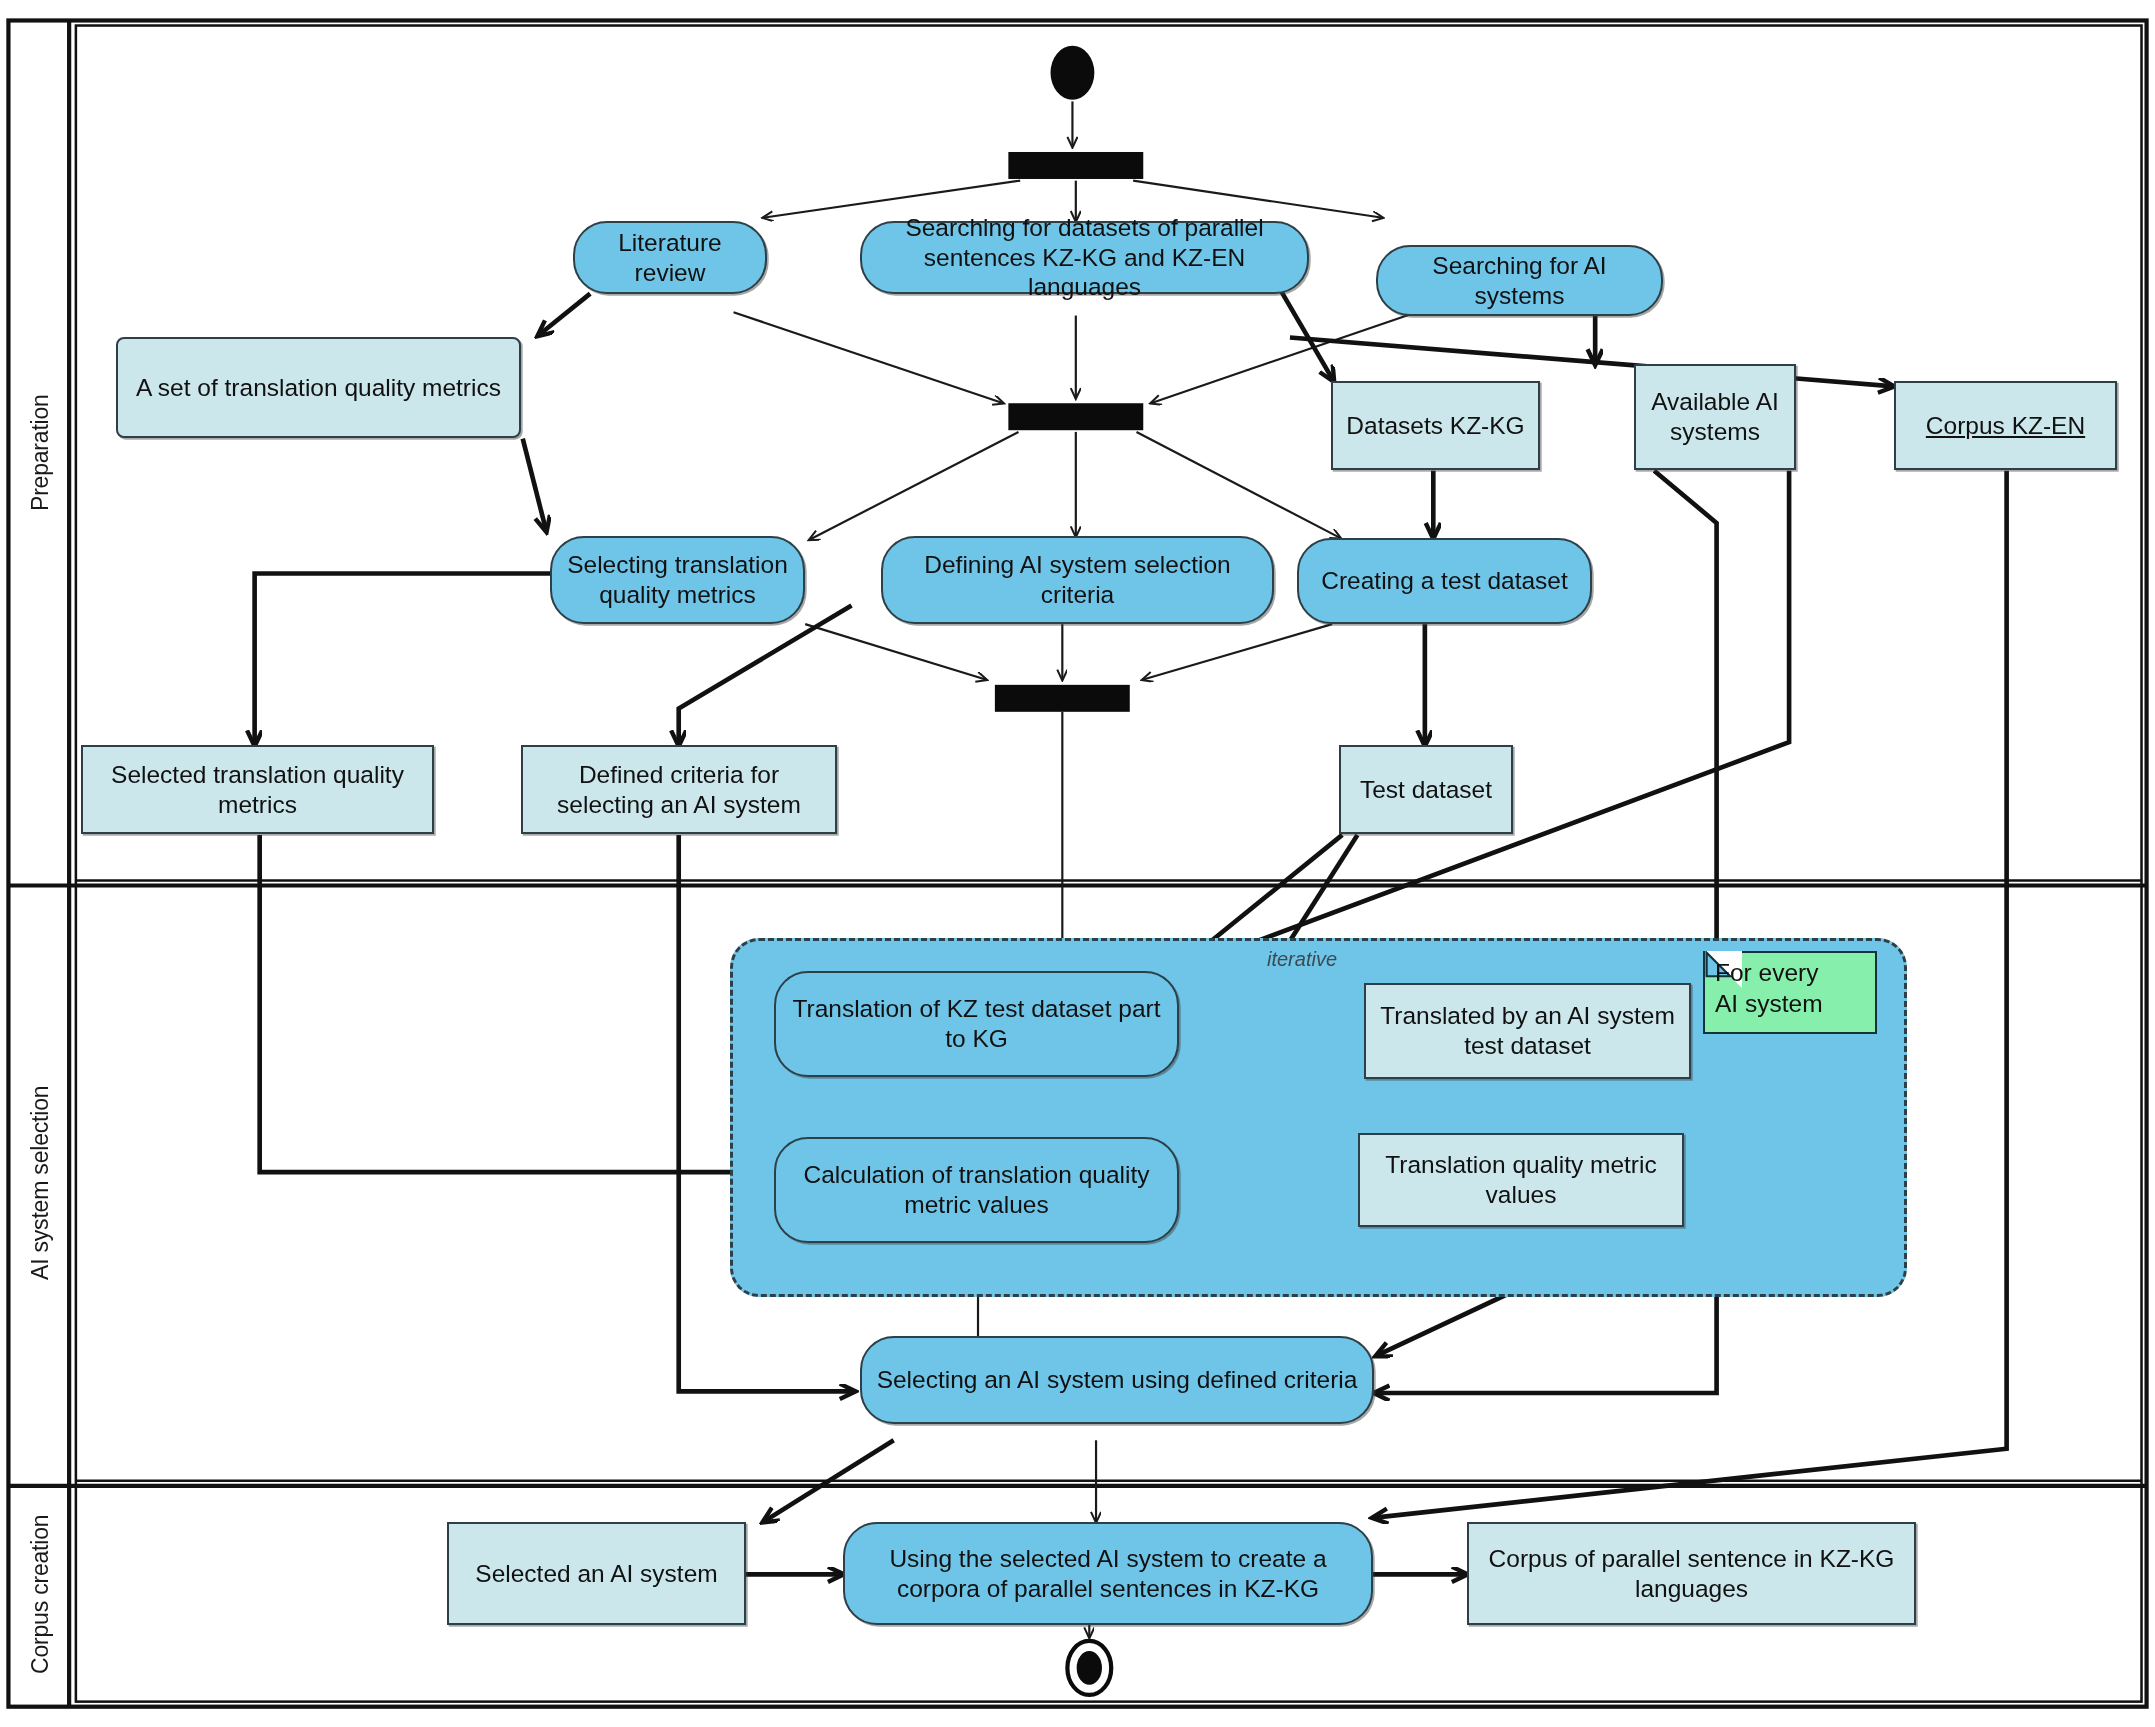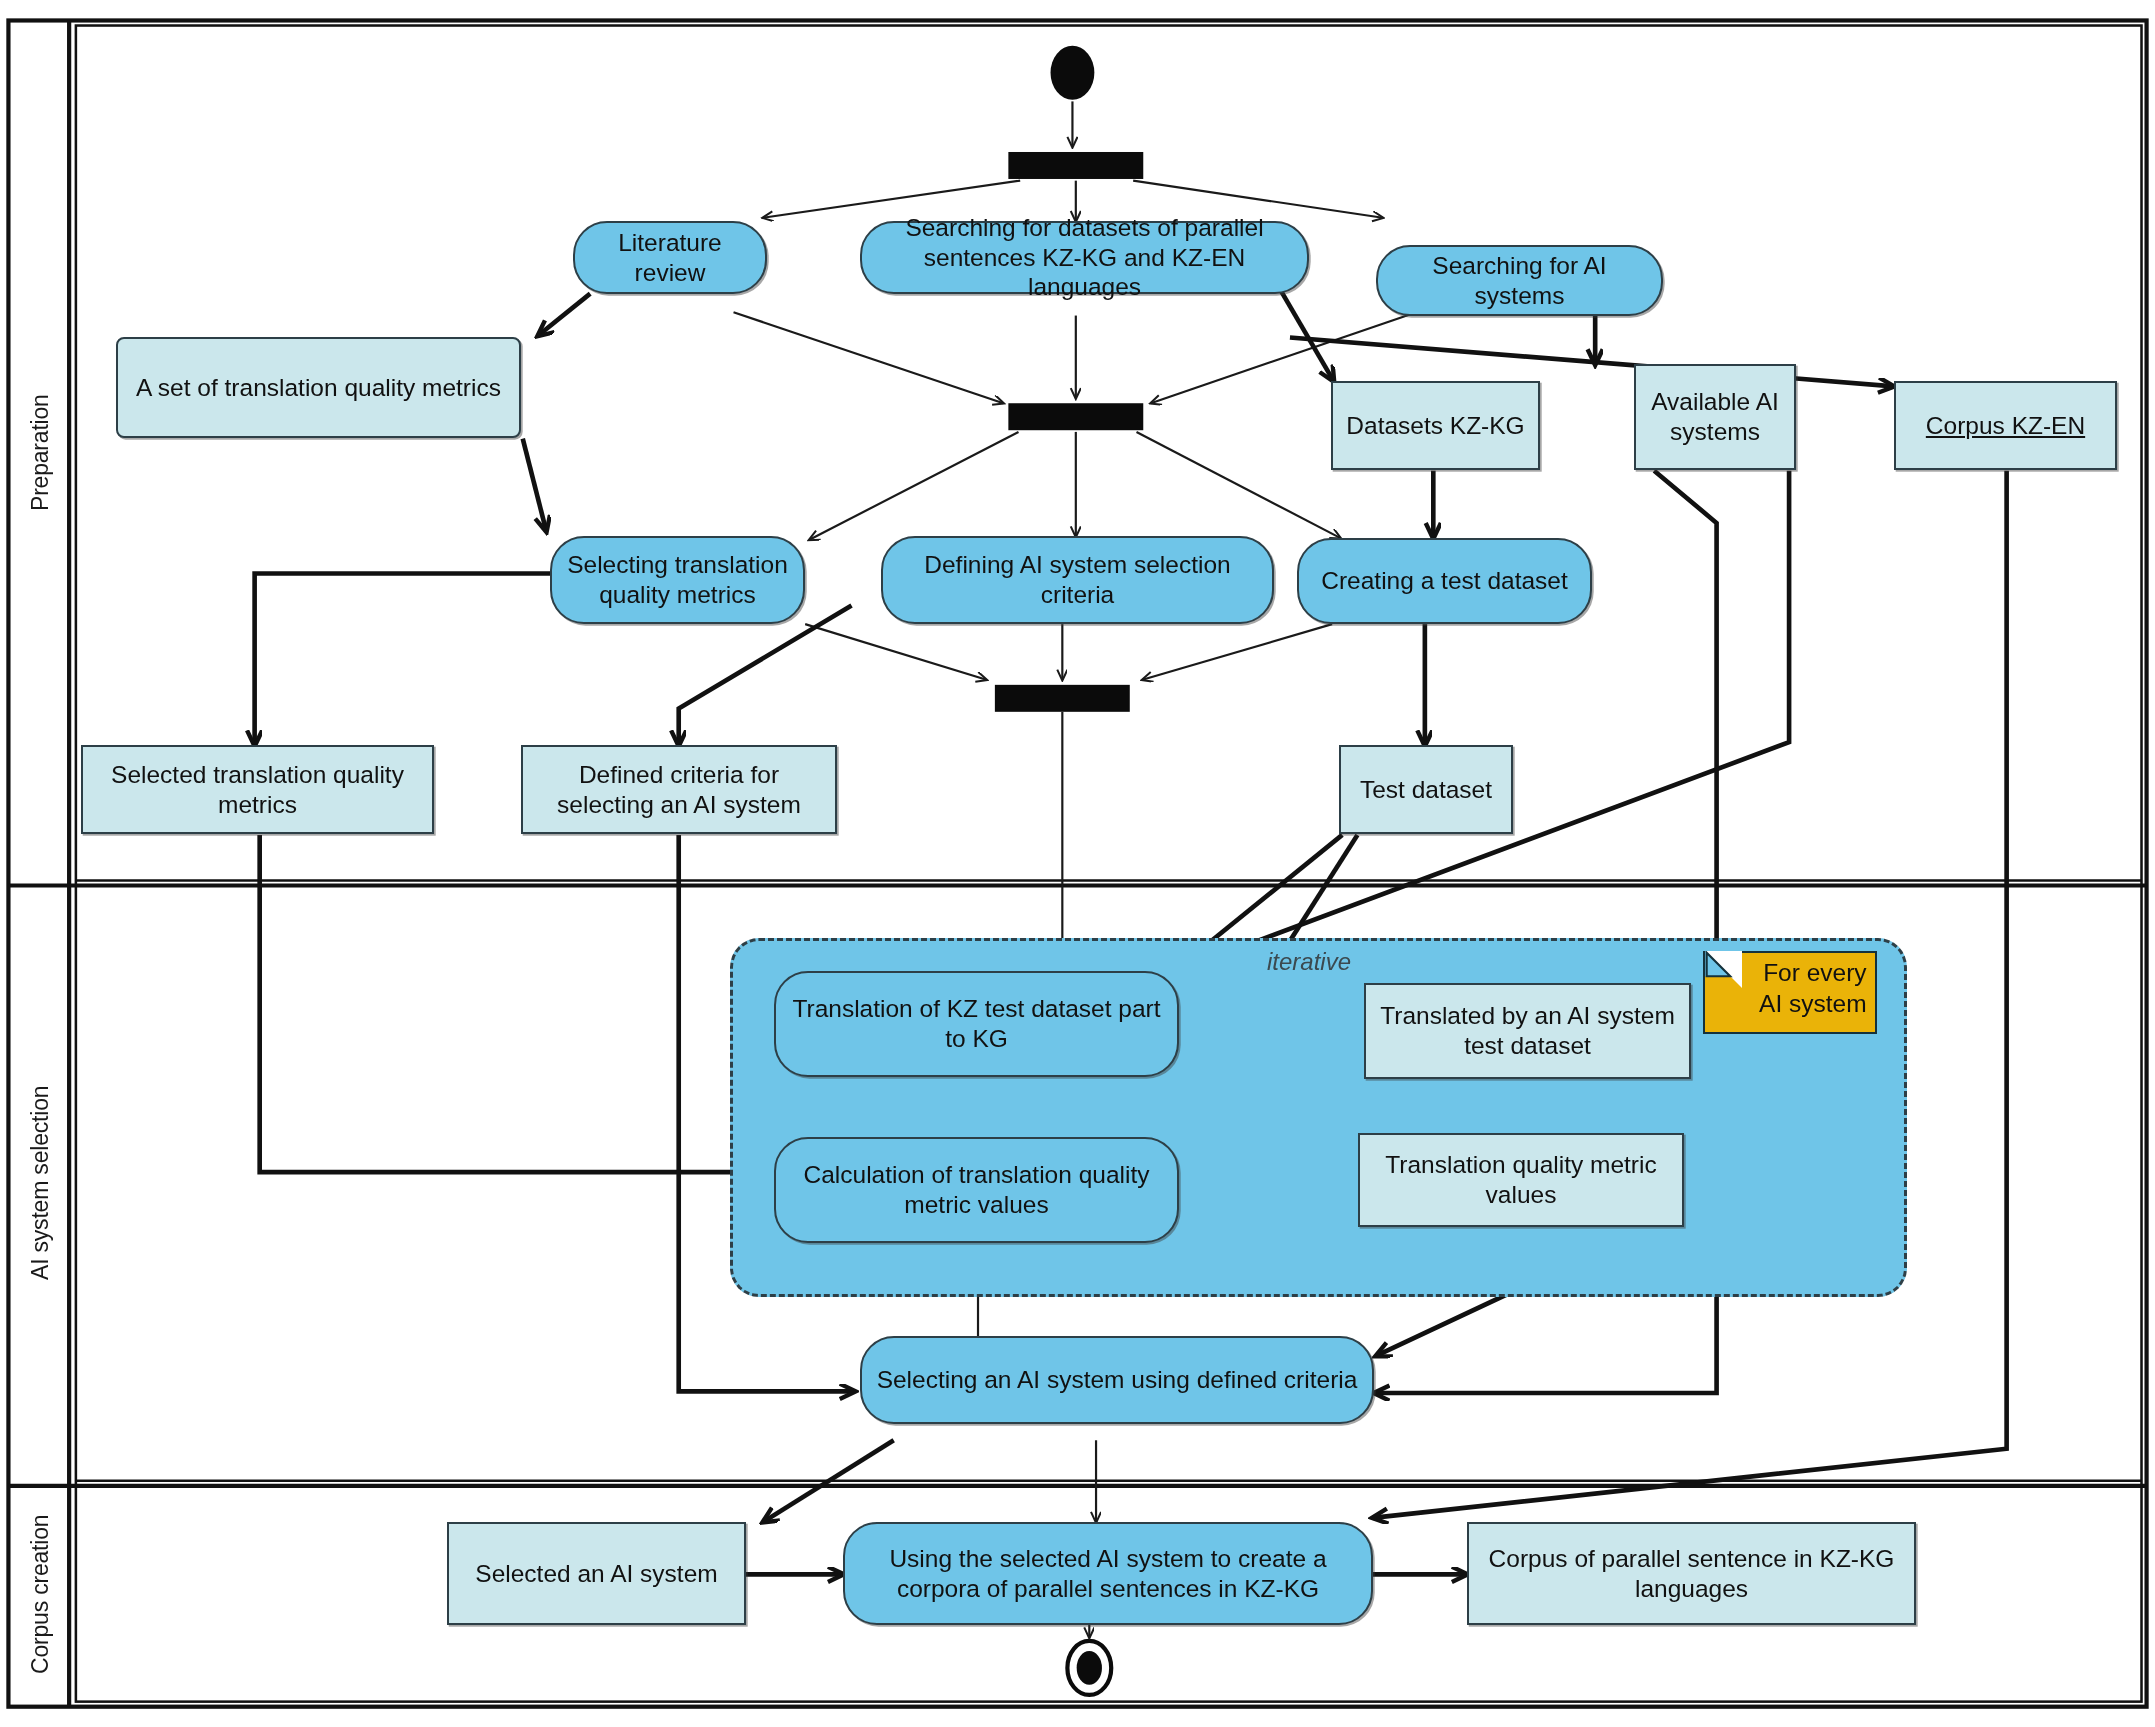--- a/index.html
+++ b/index.html
@@ -40,34 +40,34 @@
   }
   .iterbox{
     position:absolute;
     background:#6FC5E8;
     border:3.4px dashed #2d3f47;
     border-radius:29px;
     box-sizing:border-box;
   }
   .iterlabel{
     position:absolute;
-    font-size:24px;
+    font-size:20px;
     font-style:italic;
     color:#3b4a50;
   }
   .note{
     position:absolute;
     box-sizing:border-box;
     border:2.1px solid #14323c;
-    background:#eab308;
+    background:#86efac;
     font-size:24.5px;
     line-height:1.25;
     color:#111;
     padding:5px 8.4px 3.4px 10px;
-    text-align:right;
+    text-align:left;
   }
 </style>
 </head>
 <body>
 
 <div id="stage">
 
   <svg viewBox="0 0 2556 2049">
     <defs>
       <marker id="ahThin" markerWidth="16" markerHeight="16" refX="13" refY="6" orient="auto" markerUnits="userSpaceOnUse">

